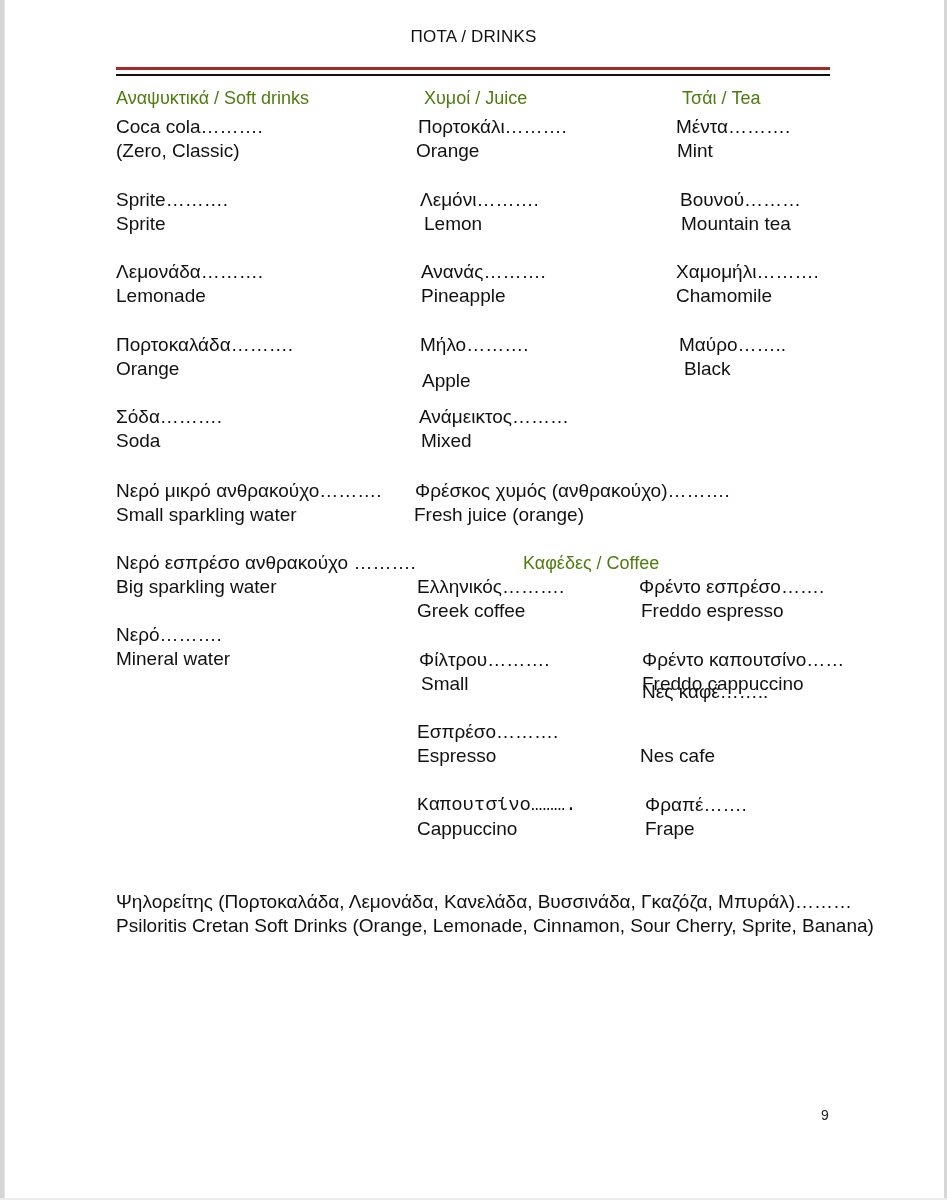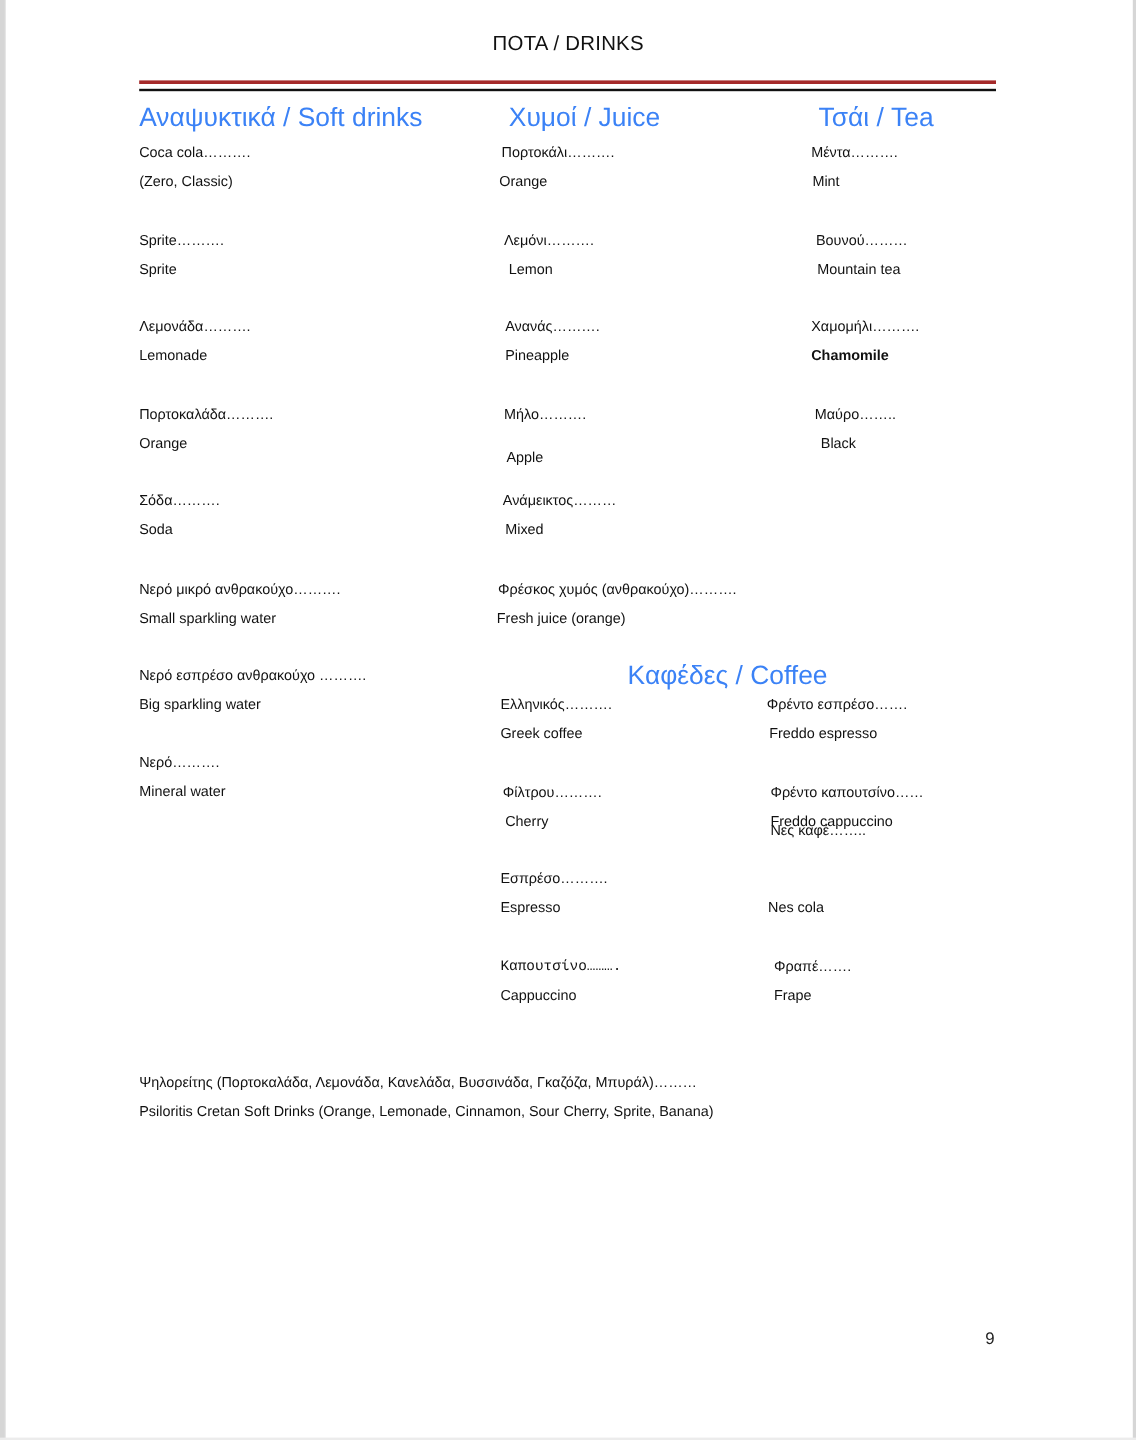--- a/index.html
+++ b/index.html
@@ -13,22 +13,22 @@
   .edge-right { position: absolute; right: 0; top: 0; width: 3px; height: 1200px; background: #d6d6d6; }
   .edge-bottom { position: absolute; left: 0; bottom: 0; width: 947px; height: 2px; background: #ececec; }
 
   .page-title {
     position: absolute; top: 27px; left: 0; width: 947px; text-align: center;
     font-size: 17px; letter-spacing: 0.2px; color: #111;
   }
   .rule-red { position: absolute; left: 116px; top: 67px; width: 714px; height: 3px; background: #a52a2a; }
   .rule-black { position: absolute; left: 116px; top: 74px; width: 714px; height: 2px; background: #111; }
 
-  .t { position: absolute; font-size: 12px; white-space: nowrap; line-height: 20px; }
-  .h { position: absolute; font-size: 22px; color: #3b82f6; white-space: nowrap; line-height: 22px; }
+  .t { position: absolute; font-size: 19px; white-space: nowrap; line-height: 20px; }
+  .h { position: absolute; font-size: 18px; color: #4d7c0f; white-space: nowrap; line-height: 22px; }
   .page-num { position: absolute; left: 821px; top: 1107px; font-size: 14px; color: #222; }
 </style>
 </head>
 <body>
 
 <div class="edge-left"></div>
 <div class="edge-right"></div>
 <div class="edge-bottom"></div>
 
 <div class="page-title">ΠΟΤΑ / DRINKS</div>
@@ -71,42 +71,42 @@
   <div class="t" style="left:414px; top:505px;">Fresh juice (orange)</div>
 </div>
 
 <div class="h" style="left:682px; top:87px;">Τσάι / Tea</div>
 <div>
   <div class="t" style="left:676px; top:117px;">Μέντα……….</div>
   <div class="t" style="left:677px; top:141px;">Mint</div>
   <div class="t" style="left:680px; top:190px;">Βουνού………</div>
   <div class="t" style="left:681px; top:214px;">Mountain tea</div>
   <div class="t" style="left:676px; top:262px;">Χαμομήλι……….</div>
-  <div class="t" style="left:676px; top:286px;font-weight:bold;">Chamomile</div>
+  <div class="t" style="left:676px; top:286px;">Chamomile</div>
   <div class="t" style="left:679px; top:335px;">Μαύρο……..</div>
   <div class="t" style="left:684px; top:359px;">Black</div>
 </div>
 
 <div class="h" style="left:523px; top:552px;">Καφέδες  / Coffee</div>
 <div>
   <div class="t" style="left:417px; top:577px;">Ελληνικός……….</div>
   <div class="t" style="left:417px; top:601px;">Greek coffee</div>
   <div class="t" style="left:419px; top:650px;">Φίλτρου……….</div>
-  <div class="t" style="left:421px; top:674px;">Cherry</div>
+  <div class="t" style="left:421px; top:674px;">Small</div>
   <div class="t" style="left:417px; top:722px;">Εσπρέσο……….</div>
   <div class="t" style="left:417px; top:746px;">Espresso</div>
   <div class="t" style="left:417px; top:795px;font-family:Liberation Mono, monospace;">Καπουτσίνο……….</div>
   <div class="t" style="left:417px; top:819px;">Cappuccino</div>
 
   <div class="t" style="left:639px; top:577px;">Φρέντο εσπρέσο…….</div>
   <div class="t" style="left:641px; top:601px;">Freddo espresso</div>
   <div class="t" style="left:642px; top:650px;">Φρέντο καπουτσίνο……</div>
   <div class="t" style="left:642px; top:674px;">Freddo cappuccino</div>
   <div class="t" style="left:642px; top:682px;">Νες  καφέ……..</div>
-  <div class="t" style="left:640px; top:746px;">Nes  cola</div>
+  <div class="t" style="left:640px; top:746px;">Nes  cafe</div>
   <div class="t" style="left:645px; top:795px;">Φραπέ…….</div>
   <div class="t" style="left:645px; top:819px;">Frape</div>
 </div>
 
 <div class="t" style="left:116px; top:892px;">Ψηλορείτης (Πορτοκαλάδα, Λεμονάδα, Κανελάδα, Βυσσινάδα, Γκαζόζα, Μπυράλ)………</div>
 <div class="t" style="left:116px; top:916px;">Psiloritis Cretan Soft Drinks (Orange, Lemonade, Cinnamon, Sour Cherry, Sprite, Banana)</div>
 
 <div class="page-num">9</div>
 
 </body></html>

